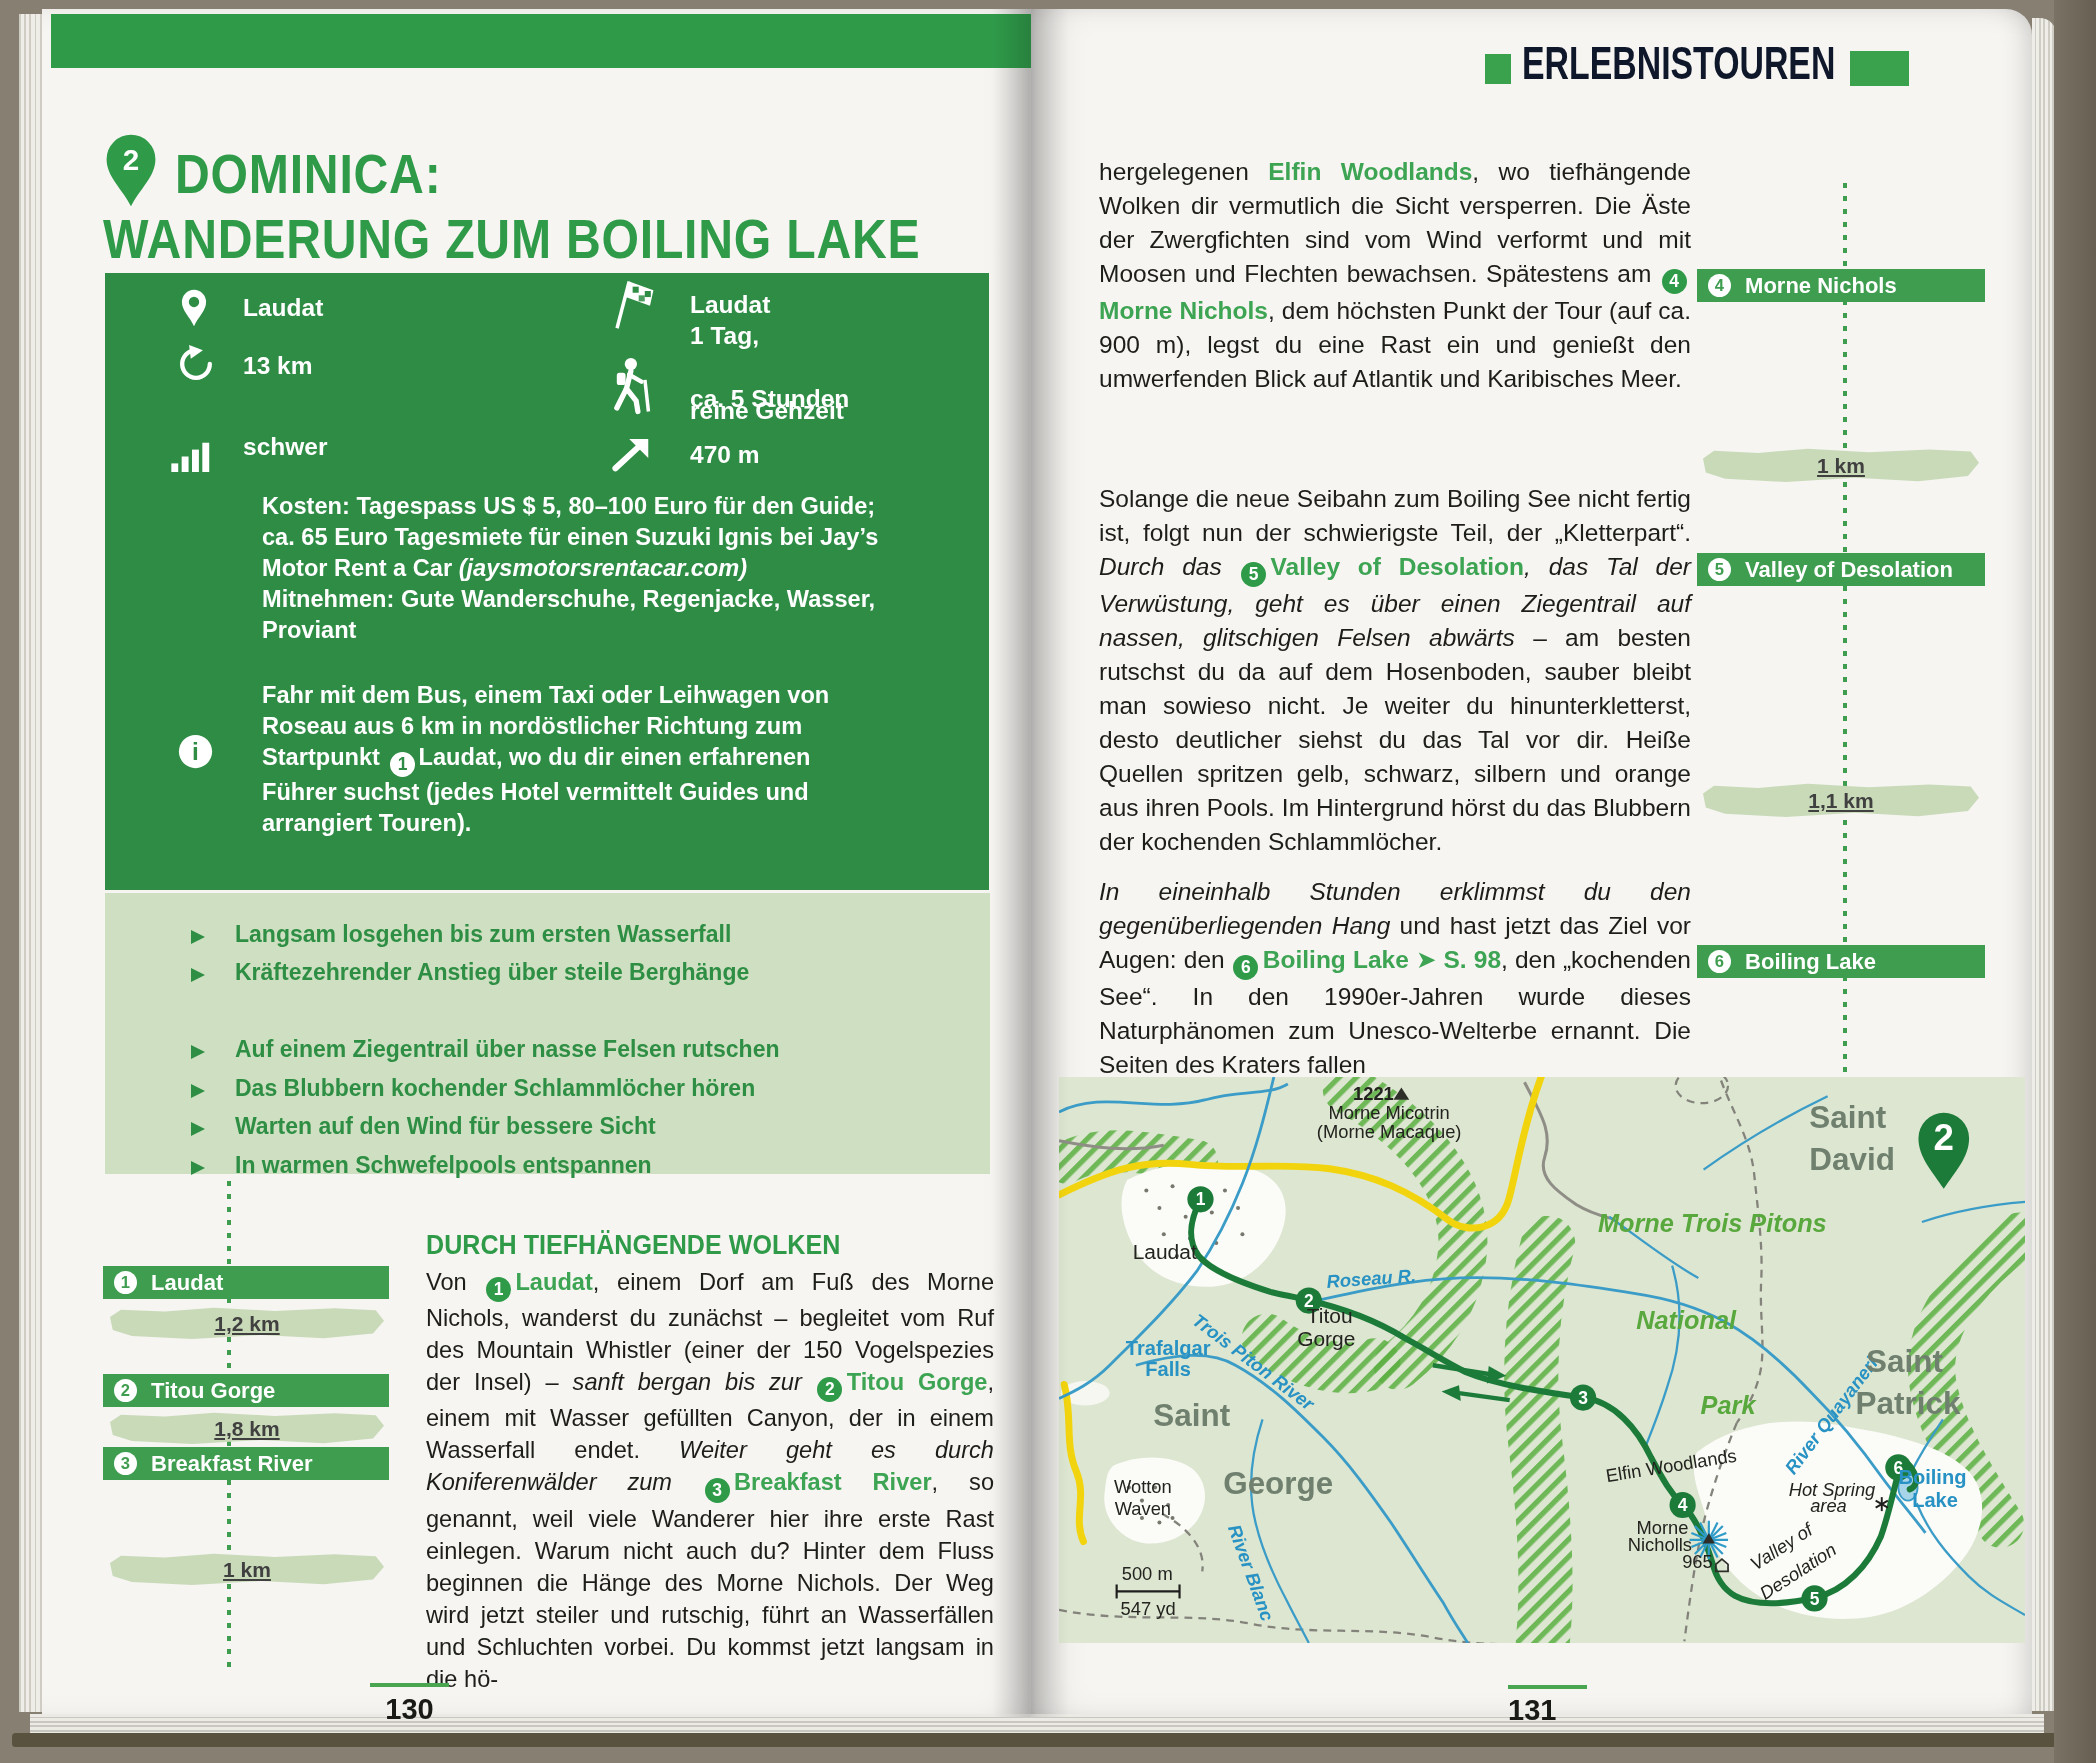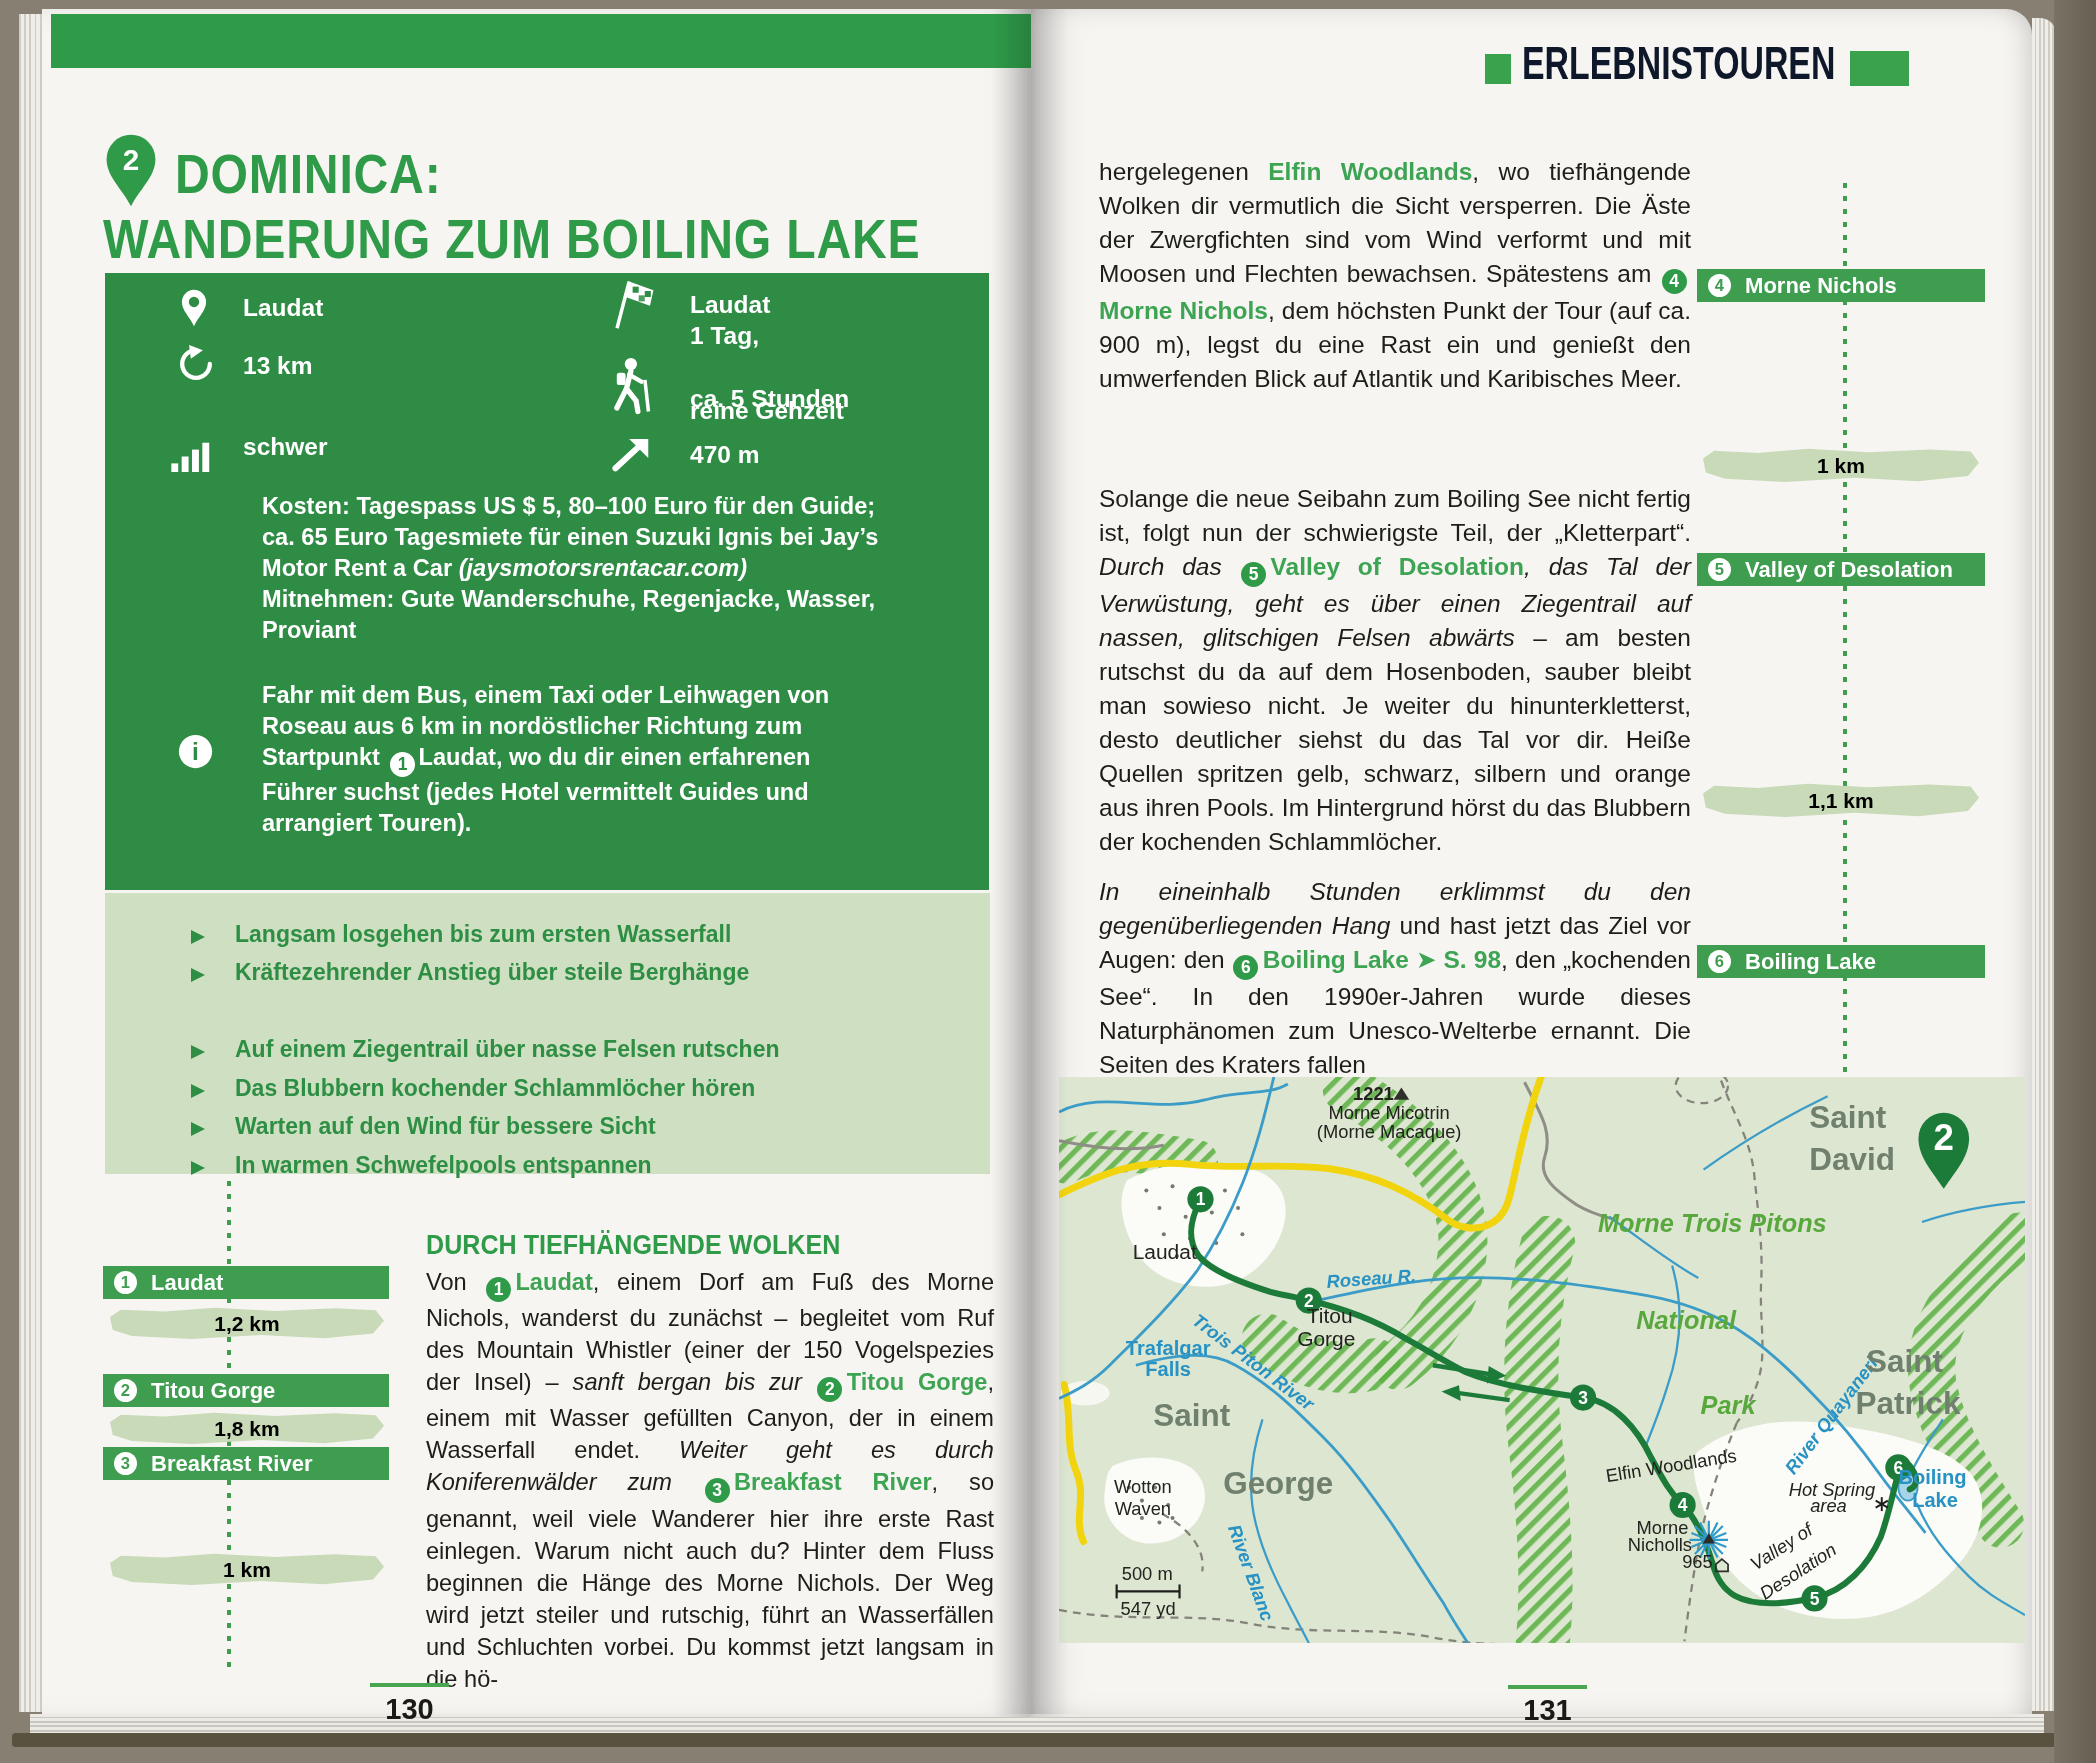--- a/index.html
+++ b/index.html
@@ -36,22 +36,22 @@
   .hlbox{left:105px;top:893px;width:885px;height:281px;background:#cfdfc2;}
   .hl-item{position:absolute;left:86px;font-size:23px;font-weight:700;color:#2e8f44;white-space:nowrap;}
   .hl-arrow{display:inline-block;width:0;height:0;border-top:7.9px solid transparent;border-bottom:7.9px solid transparent;
             border-left:14px solid #2e8f44;vertical-align:-1.7px;margin-right:30px;}
   
   .dotline{width:4.4px;background:repeating-linear-gradient(to bottom,#3f9d50 0 5.2px,transparent 5.2px 13px);}
   .tl-bar{height:33px;background:#3f9d50;color:#fff;display:flex;align-items:center;}
   .tl-num{width:23.6px;height:23.6px;border-radius:50%;background:#fff;color:#3f9d50;font-weight:700;font-size:16.6px;
           line-height:23.6px;text-align:center;margin:0 14px 0 10.5px;flex:0 0 auto;}
   .tl-label{font-size:22px;font-weight:700;white-space:nowrap;}
-  .wash{background:#c9dab9;color:#000000;font-weight:700;font-size:21px;display:flex;align-items:center;justify-content:center;
-        clip-path:polygon(0 30%,4% 8%,20% 14%,38% 2%,60% 12%,82% 4%,97% 10%,100% 42%,96% 80%,78% 95%,55% 85%,30% 97%,8% 88%,1% 70%);}
+  .wash{background:#c9dab9;color:#404040;font-weight:700;font-size:21px;display:flex;align-items:center;justify-content:center;
+        clip-path:polygon(0 30%,4% 8%,20% 14%,38% 2%,60% 12%,82% 4%,97% 10%,100% 42%,96% 80%,78% 95%,55% 85%,30% 97%,8% 88%,1% 70%);text-decoration:underline;}
   
   .body-par{font-size:23.6px;line-height:32px;color:#1d1d1a;text-align:justify;}
   .body-par-r{font-size:24.5px;line-height:34px;color:#1d1d1a;text-align:justify;}
   .glink{color:#3ca452;font-weight:700;}
   .it{font-style:italic;}
   .mk{display:inline-block;width:25px;height:25px;border-radius:50%;background:#2f9b49;color:#fff;
       font-weight:700;font-size:17.5px;line-height:25px;text-align:center;vertical-align:-5.2px;margin:0 4.4px 0 1.7px;}
   .sec-head{font-size:27px;font-weight:700;color:#2f9b49;white-space:nowrap;}
   .pageno{font-size:29px;font-weight:700;color:#191916;}
   .pagerule{height:4.4px;background:#4aa551;}
@@ -424,17 +424,17 @@
       <text class="m-town-s m-it" x="850" y="572" text-anchor="middle" font-size="23" transform="rotate(-33 850 572)">Desolation</text>
       <text class="m-blue" x="1000" y="466" text-anchor="middle">Boiling</text>
       <text class="m-blue" x="1003" y="492" text-anchor="middle">Lake</text>
       <text class="m-town-s" x="101" y="576" text-anchor="middle">500 m</text>
       <text class="m-town-s" x="102" y="616" text-anchor="middle">547 yd</text>
     </g>
   </svg>
   </div>
 
   <div class="abs pagerule" style="left:1508px;top:1685px;width:79px;"></div>
-  <div class="abs pageno" style="left:1508px;top:1694px;width:79px;text-align:center;">131</div>
+  <div class="abs pageno" style="left:1508px;top:1694px;width:79px;">131</div>
 
   <div class="abs spine"></div>
 </div>
 
 
 </body></html>

